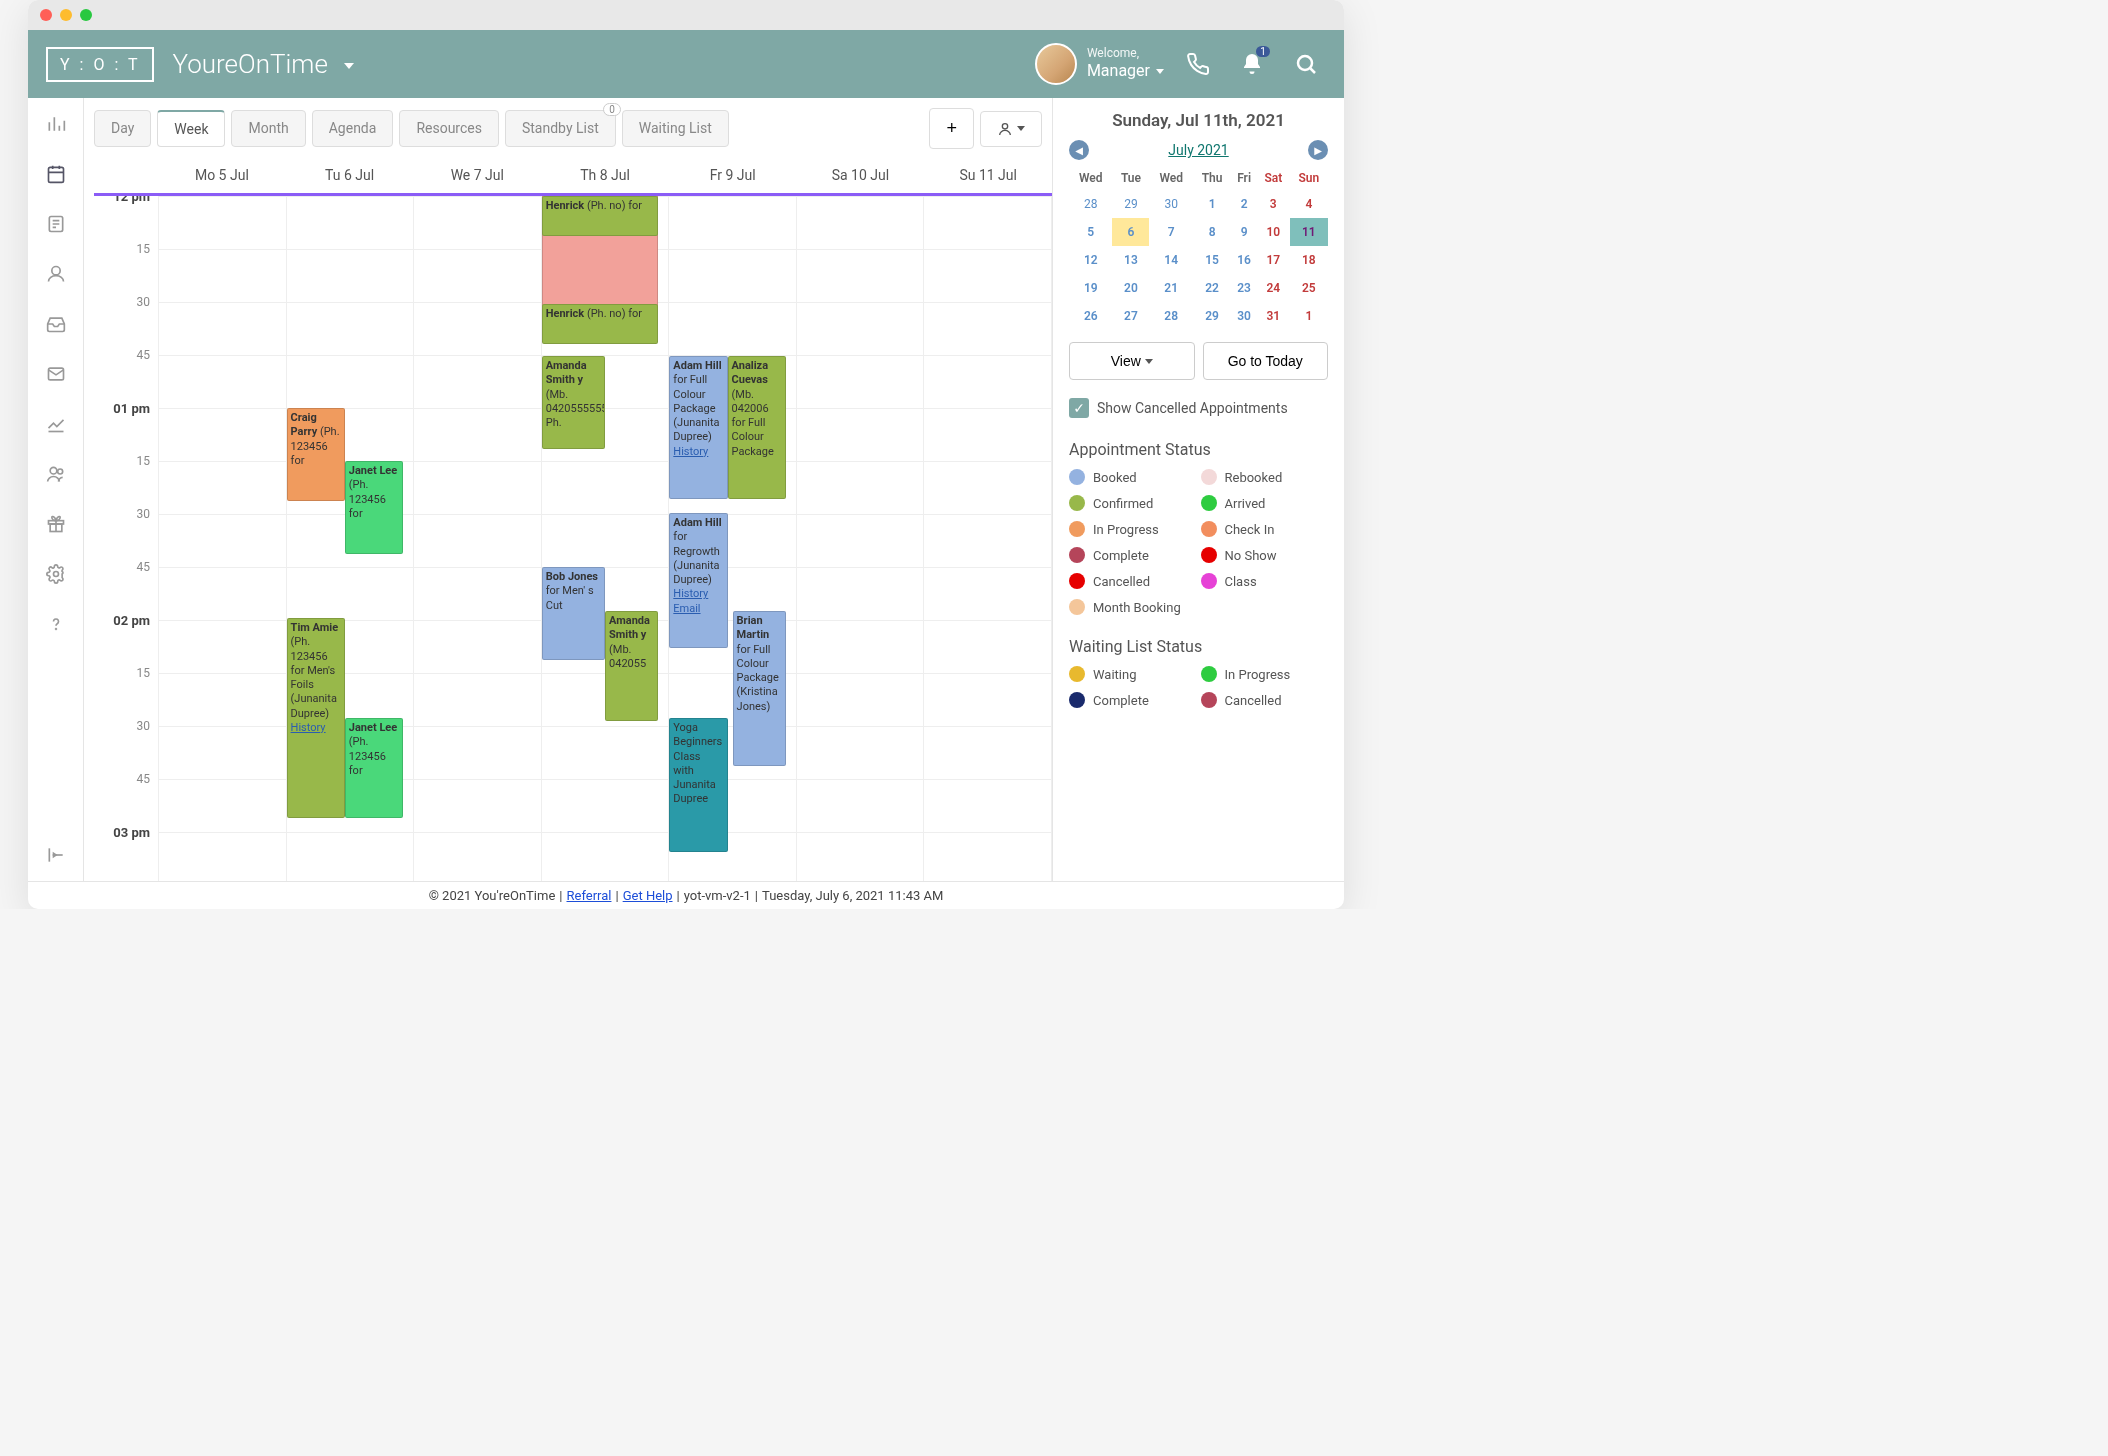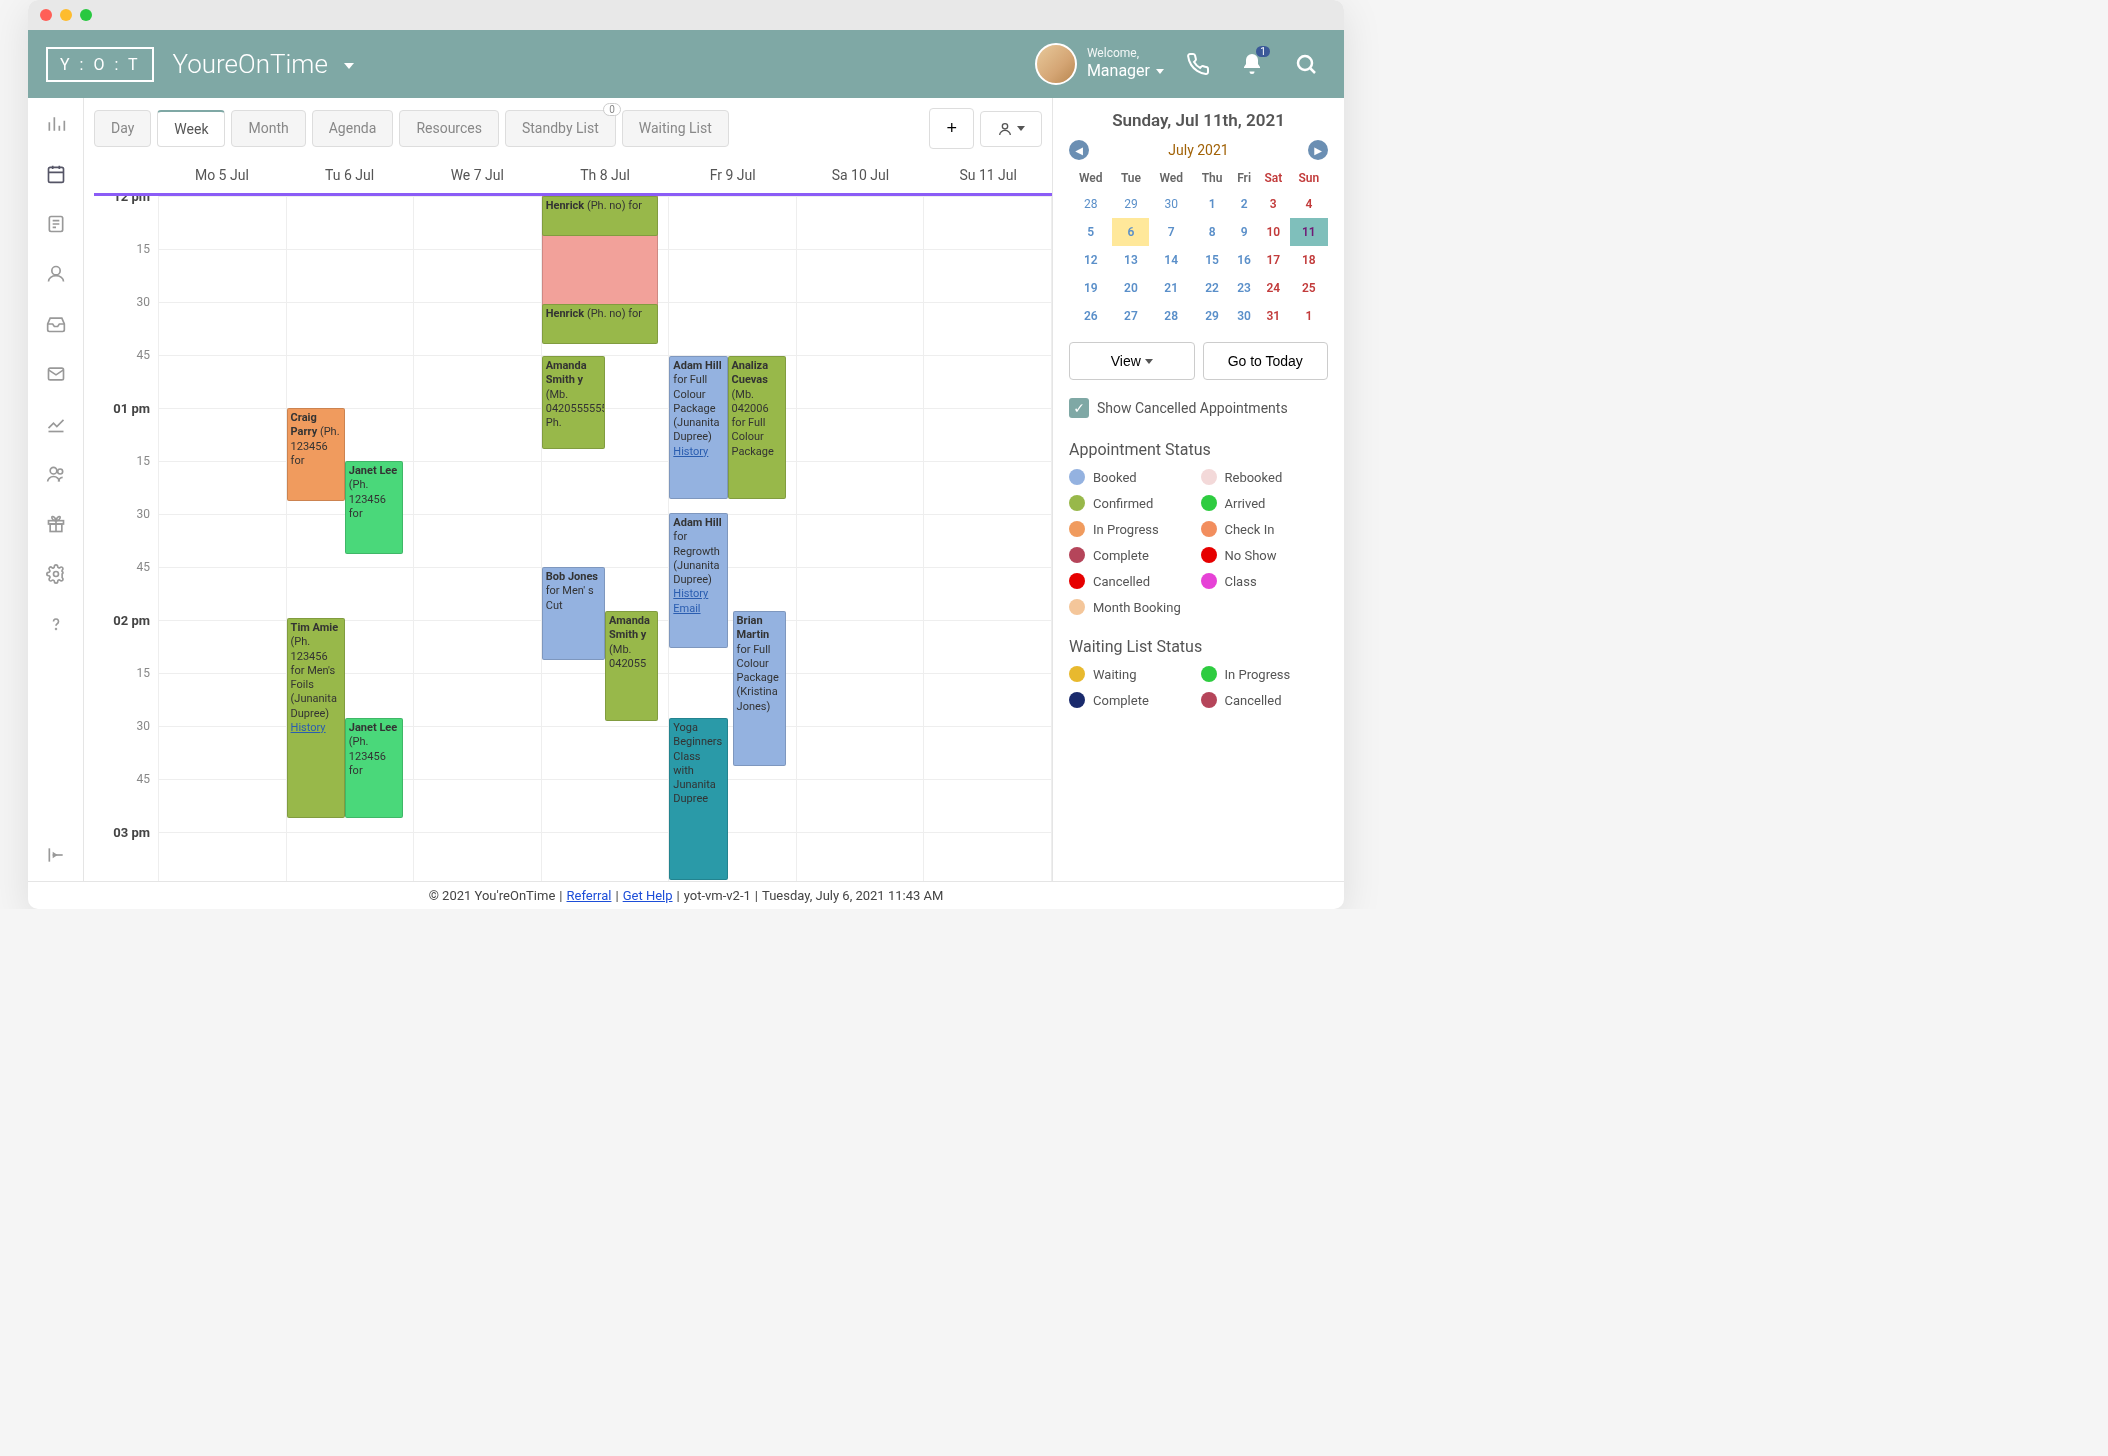--- a/index.html
+++ b/index.html
@@ -57,21 +57,21 @@
 .grid-row { position: absolute; left:0; right:0; border-top: 1px solid #eee; }
 
 .appt { position: absolute; border: 1px solid rgba(0,0,0,0.15); font-size: 11px; line-height: 1.3; padding: 2px 3px; overflow: hidden; border-radius: 2px; }
 .appt-name { font-weight: bold; }
 .appt a { color: #2a5db0; text-decoration: underline; }
 
 .side-panel { width: 292px; border-left: 1px solid #e5e5e5; padding: 12px 16px 0 16px; overflow-y: auto; }
 .side-date-title { text-align: center; font-size: 17px; font-weight: 600; color: #555; margin-bottom: 10px; }
 .minical-header { display: flex; align-items: center; justify-content: space-between; margin-bottom: 6px; }
 .mc-nav { width: 20px; height: 20px; border-radius: 50%; background: #6b8fb3; color: #fff; display:flex; align-items:center; justify-content:center; font-size:10px; cursor:pointer; }
-.minical-title { font-size: 14px; color: #a16207; }
+.minical-title { font-size: 14px; color: #0f766e; text-decoration: underline; }
 .minical { width: 100%; border-collapse: collapse; font-size: 12px; }
 .minical th { color: #666; font-weight: 600; padding: 5px 0; }
 .minical td { text-align: center; padding: 7px 0; cursor: pointer; }
 .mc-other { color: #5a8fc9; }
 .mc-wkday { color: #5a8fc9; font-weight: 600; }
 .mc-weekend { color: #c23b3b; font-weight: 600; }
 .mc-hl-yellow { background: #ffe89a; }
 .mc-hl-teal { background: #7fbfbb; color: #701a75; }
 
 .side-actions { display: flex; gap: 8px; margin-top: 12px; }
@@ -354,21 +354,21 @@
                 <div class="grid-row" style="top: 371px;"></div>
                 <div class="grid-row" style="top: 424px;"></div>
                 <div class="grid-row" style="top: 477px;"></div>
                 <div class="grid-row" style="top: 530px;"></div>
                 <div class="grid-row" style="top: 583px;"></div>
                 <div class="grid-row" style="top: 636px;"></div>
                 <div class="appt" style="top: 160px; height: 143px; left: 0%; width: 46%; background: rgb(148, 178, 224);"><span class="appt-name">Adam Hill</span> for Full Colour Package (Junanita Dupree)<br><a href="#">History</a></div>
                 <div class="appt" style="top: 160px; height: 143px; left: 46%; width: 46%; background: rgb(152, 184, 74);"><span class="appt-name">Analiza Cuevas</span> (Mb. 042006 for Full Colour Package</div>
                 <div class="appt" style="top: 317px; height: 135px; left: 0%; width: 46%; background: rgb(148, 178, 224);"><span class="appt-name">Adam Hill</span> for Regrowth (Junanita Dupree)<br><a href="#">History</a><br><a href="#">Email</a></div>
                 <div class="appt" style="top: 415px; height: 155px; left: 50%; width: 42%; background: rgb(148, 178, 224);"><span class="appt-name">Brian Martin</span> for Full Colour Package (Kristina Jones)</div>
-                <div class="appt" style="top: 522px; height: 162px; left: 0%; width: 46%; background: rgb(42, 154, 168);">Yoga Beginners Class with Junanita Dupree</div>
+                <div class="appt" style="top: 522px; height: 134px; left: 0%; width: 46%; background: rgb(42, 154, 168);">Yoga Beginners Class with Junanita Dupree</div>
               </div>
               <div class="grid-day">
                 <div class="grid-row" style="top: 0px;"></div>
                 <div class="grid-row" style="top: 53px;"></div>
                 <div class="grid-row" style="top: 106px;"></div>
                 <div class="grid-row" style="top: 159px;"></div>
                 <div class="grid-row" style="top: 212px;"></div>
                 <div class="grid-row" style="top: 265px;"></div>
                 <div class="grid-row" style="top: 318px;"></div>
                 <div class="grid-row" style="top: 371px;"></div>

